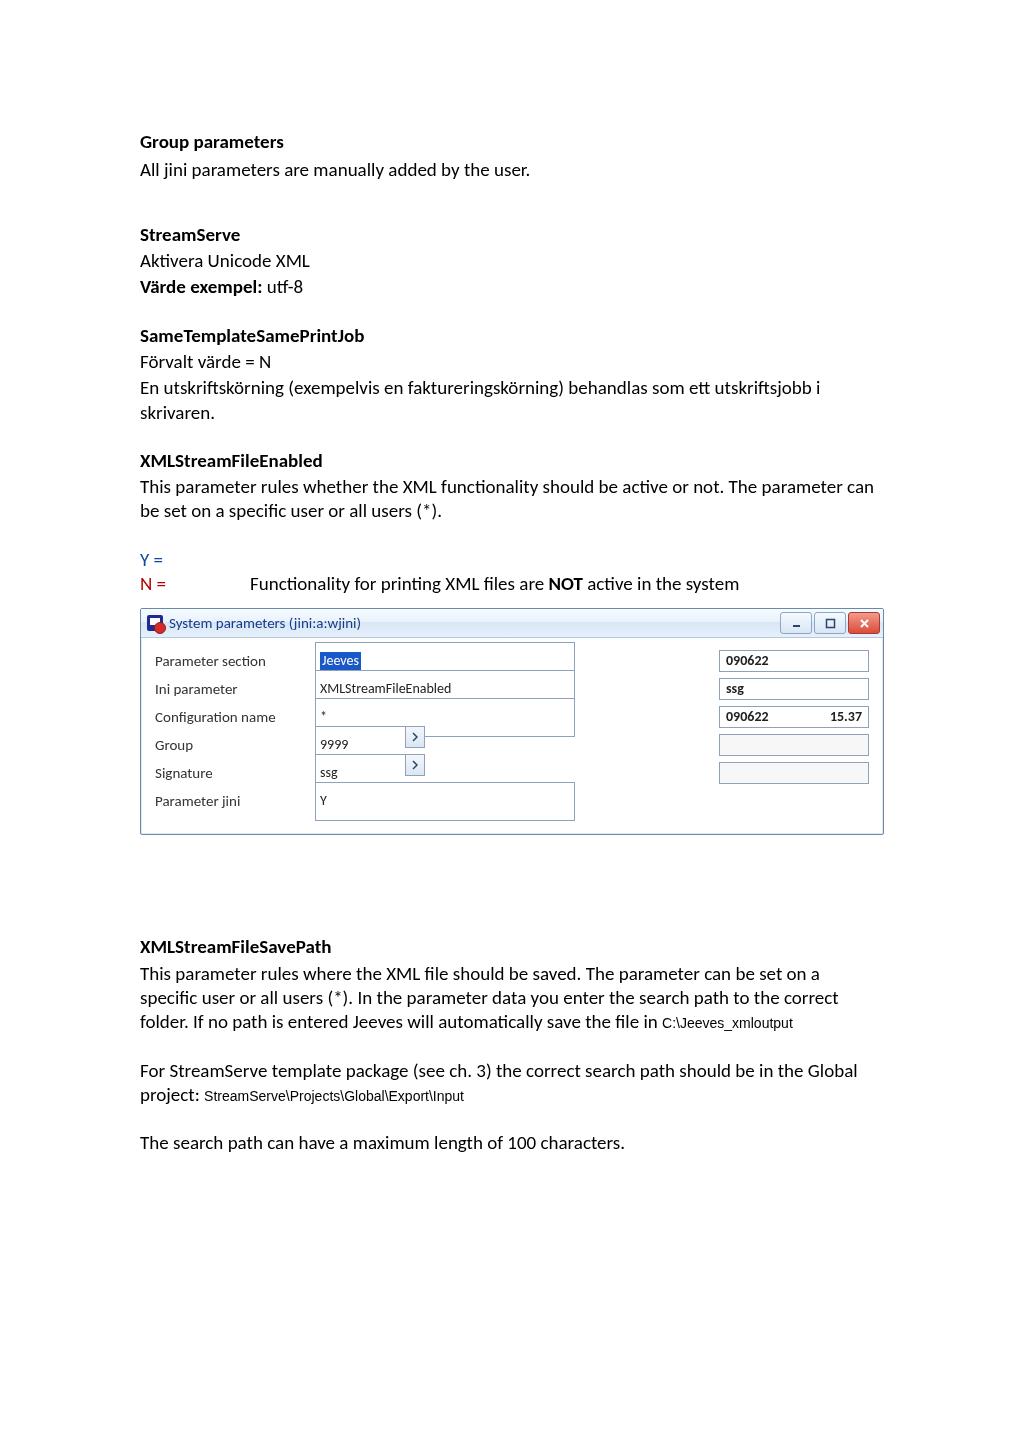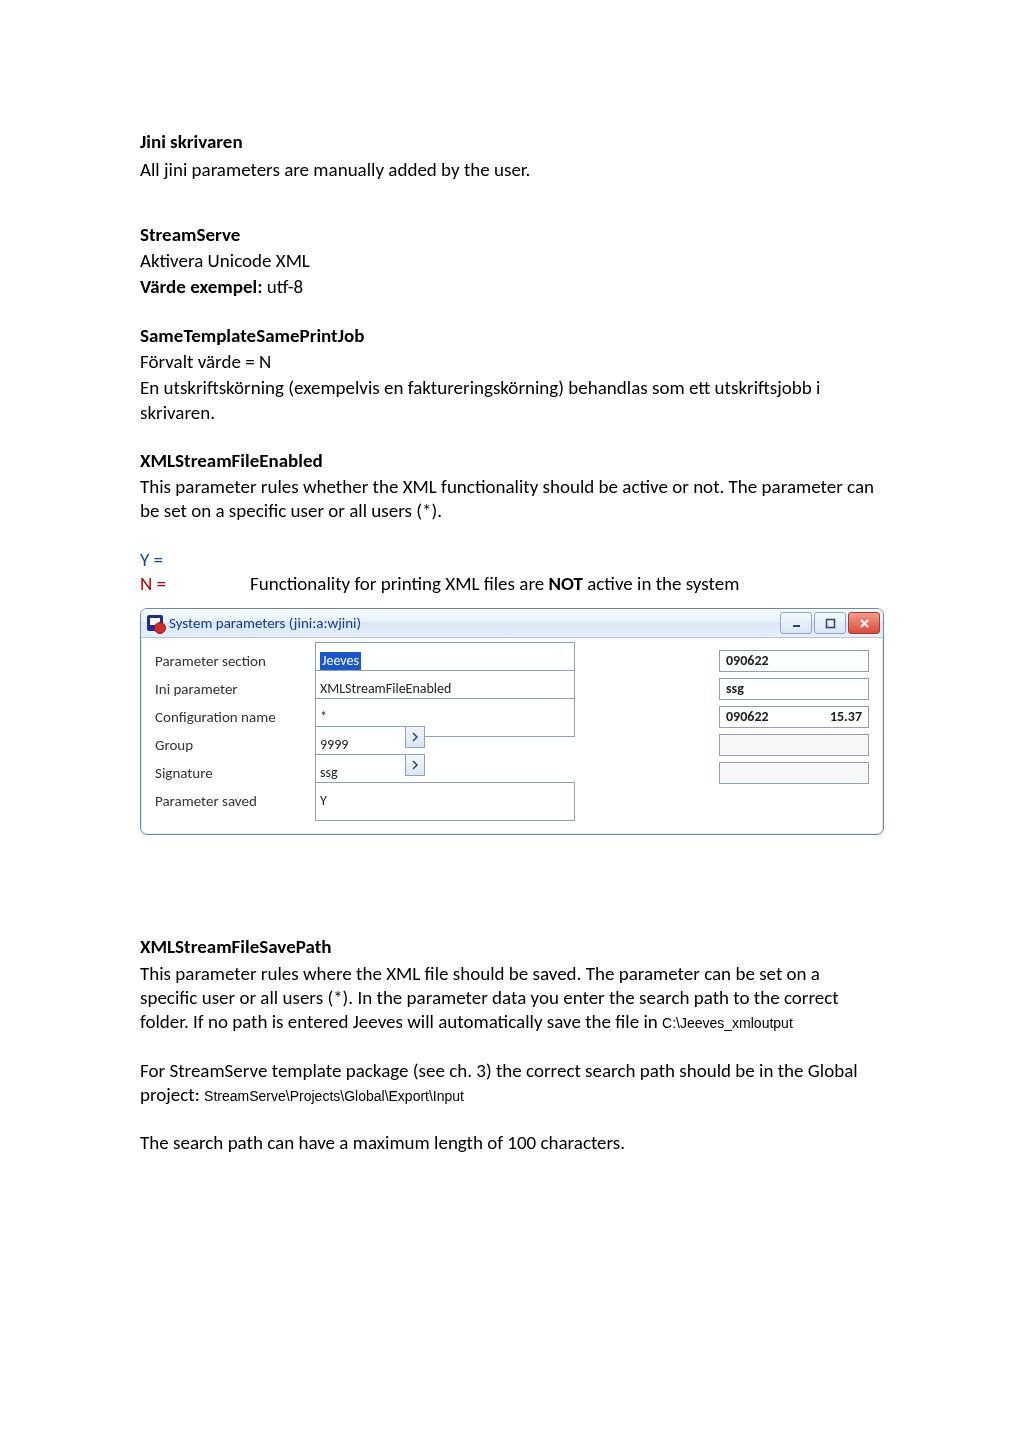--- a/index.html
+++ b/index.html
@@ -33,21 +33,21 @@
 
   .blue { color: #0b4aa2; }
   .red  { color: #b40000; }
 
   .mono { font-family: Liberation Sans, sans-serif; font-size: 14px; }
 
   
   .window {
     width: 742px;
     border: 1px solid #6b8aa9;
-    border-radius: 7px;
+    border-radius: 2px;
     overflow: hidden;
     background: #fff;
     box-shadow: 0 0 0 1px #dfe7ef inset;
     font-size: 15px;
     color: #333;
     margin-top: 12px;
   }
   .titlebar {
     height: 28px;
     display: flex;
@@ -166,21 +166,21 @@
   .aux-field.divided .div{
     width:1px; background:#8ea3bb;
   }
   .aux-field.blank { background:#f7f7f8; color:#888; }
 </style>
 </head>
 <body>
 
 <div class="page">
 
-  <p class="h">Jini skrivaren</p>
+  <p class="h">Group parameters</p>
   <p style="margin:4px 0 0 0">All jini parameters are manually added by the user.</p>
 
   <div class="spacer-lg"></div>
 
   <p class="h">StreamServe</p>
   <p style="margin:2px 0 0 0">Aktivera Unicode XML</p>
   <p style="margin:2px 0 0 0">
     <span class="bold">Värde exempel:</span><span> utf-8</span>
   </p>
 
@@ -298,21 +298,21 @@
             <svg viewBox="0 0 6 10">
                 <path d="M1 1 L5 5 L1 9" fill="none" stroke="#2b4566" stroke-width="1.5"></path>
               </svg>
           </div>
         </div>
         <div class="aux-pad"></div>
         <div class="aux aux-field blank"></div>
       </div>
 
       <div class="form-row">
-        <div class="form-label">Parameter saved</div>
+        <div class="form-label">Parameter jini</div>
         <div class="form-field field-w-lg">
             <span>Y</span>
           </div>
       </div>
 
     </div>
   </div>
 
   <div class="spacer-xl"></div>
 

